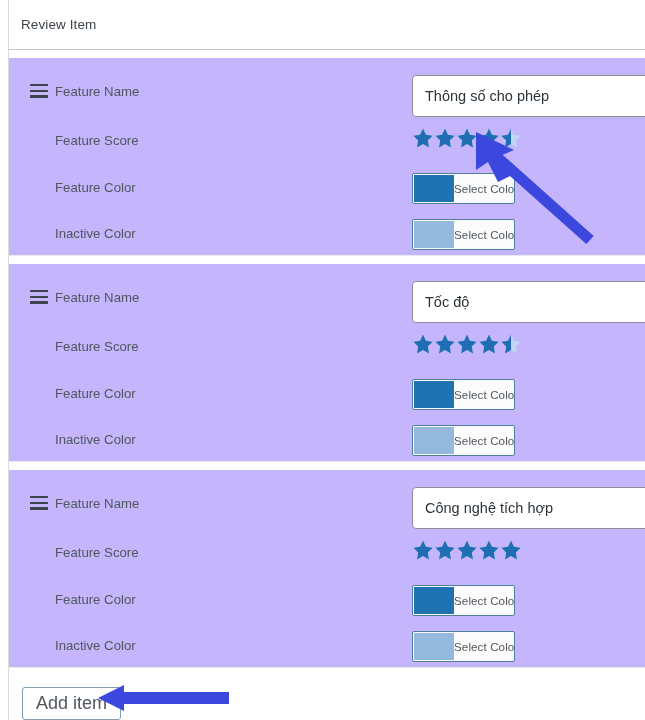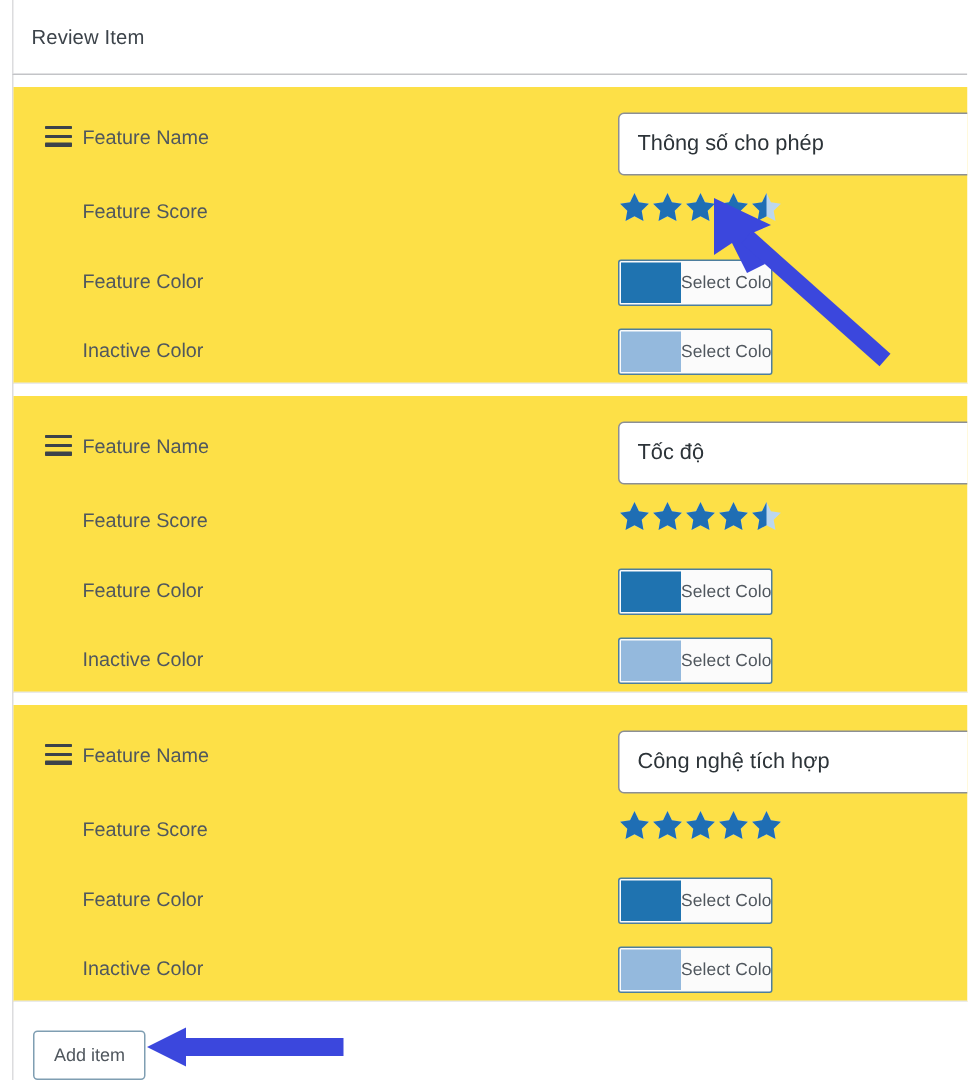--- a/index.html
+++ b/index.html
@@ -45,21 +45,21 @@
     left: 8px; top: 50px;
     width: 637px;
     bottom: 0;
     border-left: 1px solid #dcdcde;
     background: #ffffff;
   }
   .item-card {
     position: relative;
     margin: 8px 0 0 0;
     width: 637px;
-    background: #fde047;
+    background: #c4b5fd;
     border-bottom: 1px solid #e9eaea;
     height: 198px;
   }
 
   .row {
     position: absolute;
     left: 0;
     width: 100%;
     height: 46px;
   }
@@ -165,21 +165,21 @@
   
   .add-item-wrap {
     position: relative;
     margin-top: 19px;
     margin-left: 13px;
   }
   .add-item-btn {
     display: inline-block;
     padding: 7px 13px 8px 13px;
     font-family: "Liberation Sans", sans-serif;
-    font-size: 12px;
+    font-size: 18px;
     color: #50575e;
     background: #ffffff;
     border: 1px solid #7f9eb2;
     border-radius: 3px;
     cursor: pointer;
     line-height: 16px;
   }
 
   
   .annotation {

